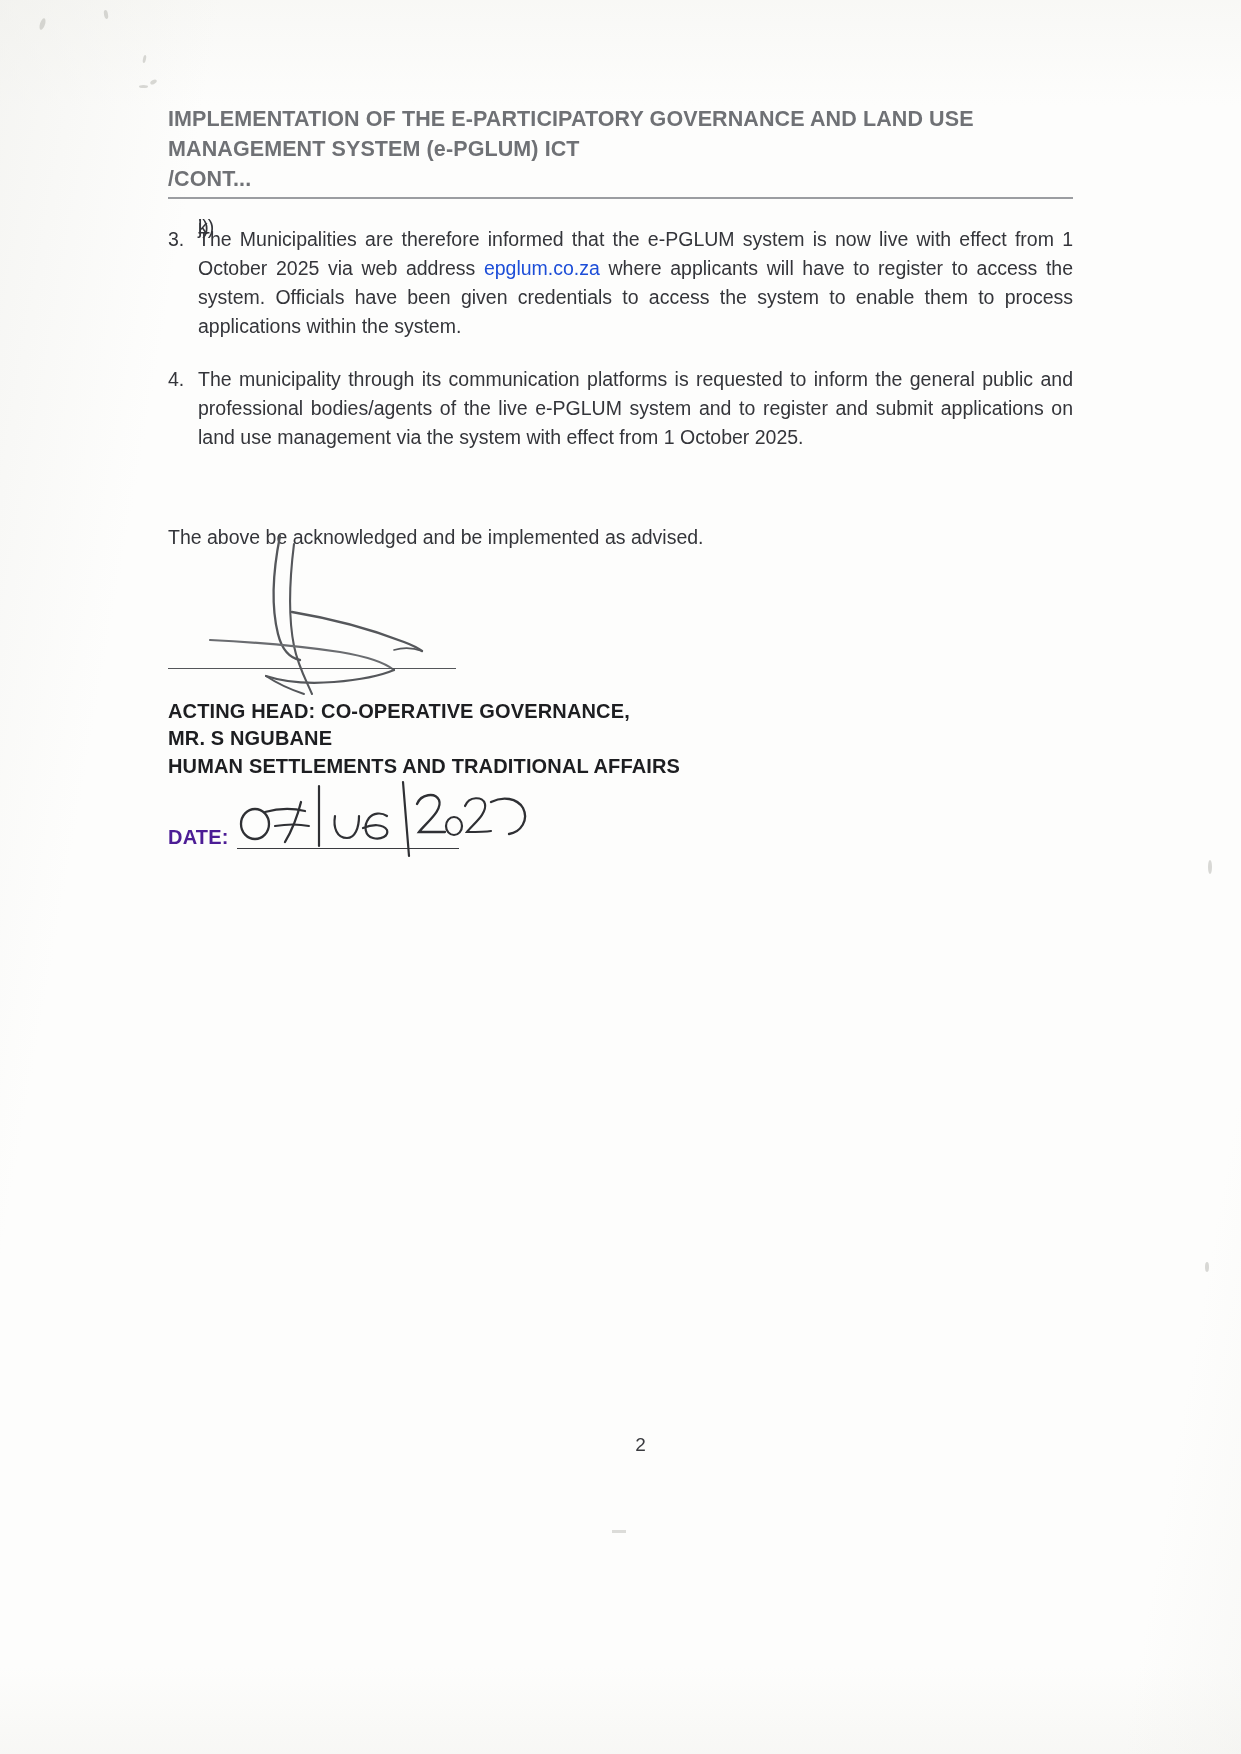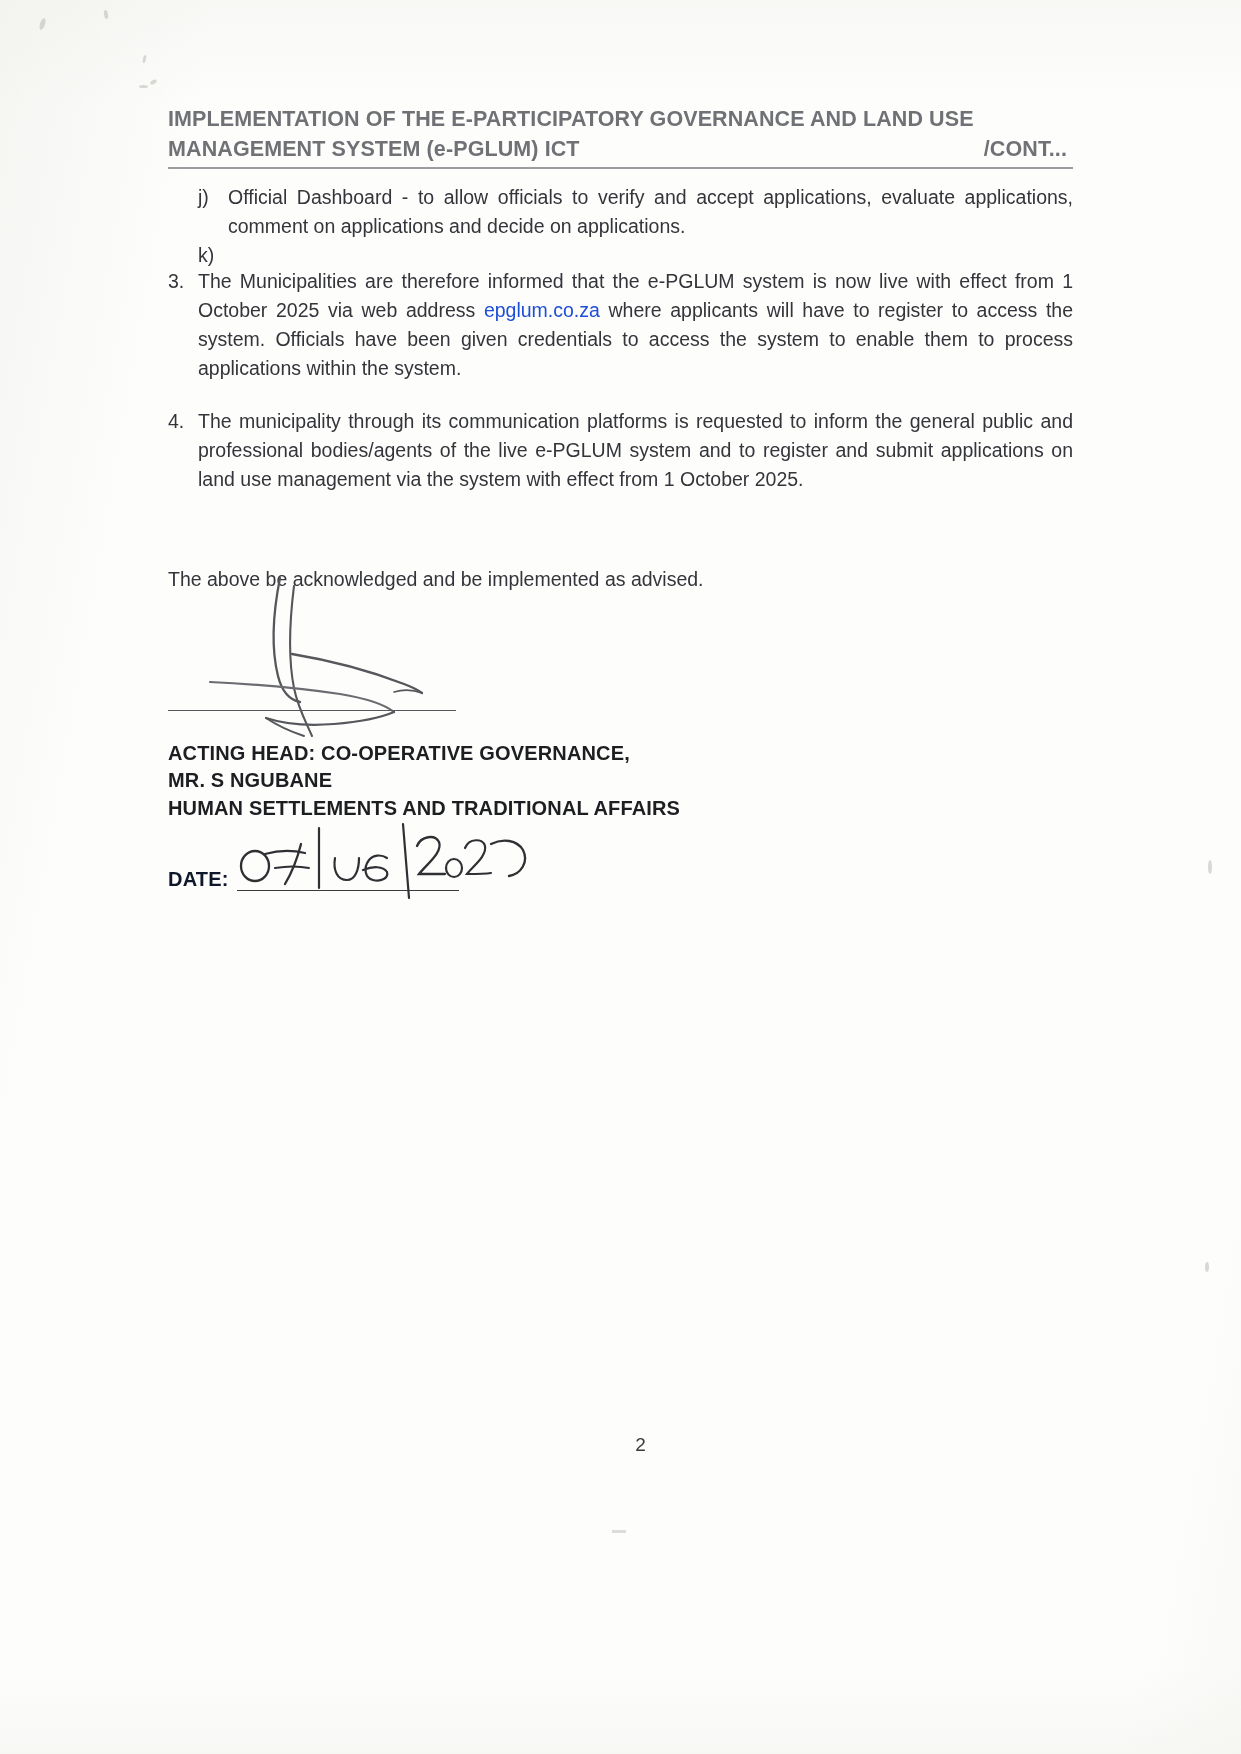--- a/index.html
+++ b/index.html
@@ -49,20 +49,21 @@
     font-weight: bold;
     font-size: 21.5px;
     line-height: 30px;
     color: #6f7175;
     letter-spacing: .1px;
   }
   .doc-header .hdr-line {
     display: flex;
     justify-content: space-between;
     align-items: flex-start;
+    flex-direction: column;
   }
   .doc-header .hdr-line-1 { display: block; }
   .hdr-cont {
     font-weight: bold;
     white-space: nowrap;
     padding-right: 6px;
   }
   .hdr-rule {
     border: 0;
     border-top: 2px solid #8a8c90;
@@ -161,21 +162,21 @@
     line-height: 27.5px;
     color: #1d1e21;
     letter-spacing: .15px;
   }
 
   .date-row {
     position: relative;
     margin-top: 46px;
     font-weight: bold;
     font-size: 20px;
-    color: #0f172a;
+    color: #4c1d95;
     display: flex;
     align-items: flex-end;
   }
   .date-label { letter-spacing: .2px; }
   .date-line {
     position: relative;
     margin-left: 8px;
     width: 222px;
     border-bottom: 1.8px solid #3a3b3f;
     height: 22px;
@@ -227,21 +228,20 @@
       <div class="hdr-line">
         <span>MANAGEMENT SYSTEM (e-PGLUM) ICT</span>
         <span class="hdr-cont">/CONT...</span>
       </div>
       <hr class="hdr-rule">
     </div>
 
     <ul class="alpha-list body-text">
       <li>
         <span class="marker">j)</span>
-        <span>Official Dashboard - to allow officials to verify and accept applications, evaluate applications, comment on applications and decide on applications.</span>
       </li>
       <li>
         <span class="marker">k)</span>
       </li>
     </ul>
 
     <ol class="num-list body-text">
       <li>
         <span class="marker">3.</span><span>The Municipalities are therefore informed that the e-PGLUM system is now live with effect from 1 October 2025 via web address </span><a class="weblink" href="#">epglum.co.za</a><span> where applicants will have to register to access the system. Officials have been given credentials to access the system to enable them to process applications within the system.</span>
       </li>

